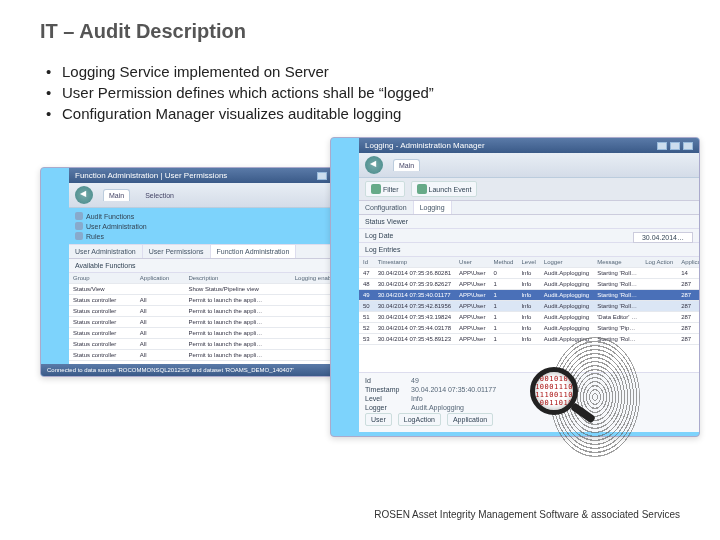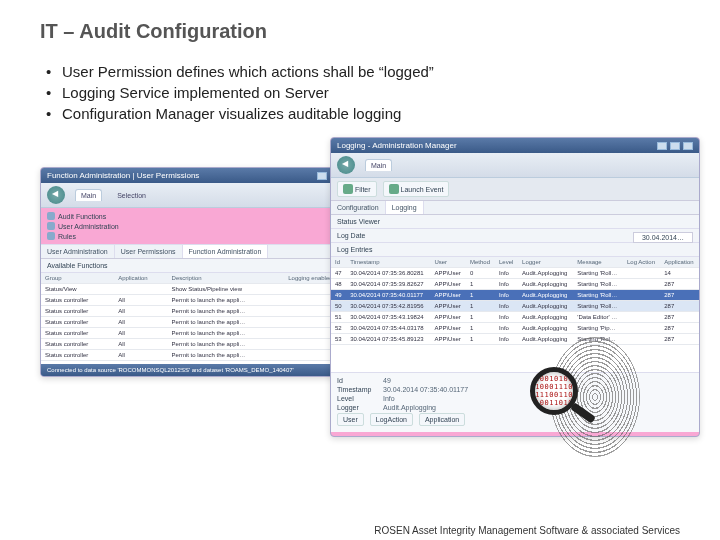--- a/index.html
+++ b/index.html
@@ -3,21 +3,21 @@
 <meta charset="utf-8">
 <style>
   * { box-sizing: border-box; margin: 0; padding: 0; }
   body { width: 720px; height: 540px; font-family: Arial, sans-serif; background: #fff; position: relative; overflow: hidden; }
   .slide { padding: 20px 40px; }
   .title { font-size: 20px; font-weight: bold; color: #555; margin-bottom: 20px; }
   .bullets { list-style: none; margin-bottom: 15px; }
   .bullets li { font-size: 15px; color: #222; margin-bottom: 4px; padding-left: 22px; position: relative; }
   .bullets li::before { content: "•"; position: absolute; left: 6px; font-size: 15px; }
   .screens { position: relative; height: 340px; }
-  .window { position: absolute; background: #f9a8d4; border: 1px solid #aac; border-radius: 4px; box-shadow: 0 2px 6px rgba(0,0,0,0.15); overflow: hidden; }
+  .window { position: absolute; background: #7dd3fc; border: 1px solid #aac; border-radius: 4px; box-shadow: 0 2px 6px rgba(0,0,0,0.15); overflow: hidden; padding-left: 28px; }
   .win1 { left: 0; top: 30px; width: 320px; height: 210px; }
   .win2 { left: 290px; top: 0; width: 370px; height: 300px; }
   .titlebar { background: linear-gradient(#5a7aa8,#3a5a88); color: #fff; font-size: 8px; padding: 3px 6px; display: flex; align-items: center; justify-content: space-between; }
   .tb-title { white-space: nowrap; overflow: hidden; }
   .tb-icons { display: flex; gap: 3px; }
   .tb-icons span { width: 10px; height: 8px; background: #cde; border: 1px solid #9bd; display: inline-block; }
   .ribbon { background: linear-gradient(#e8eef5,#d4dce8); border-bottom: 1px solid #bcd; padding: 3px 6px; display: flex; gap: 10px; align-items: center; }
   .tab { font-size: 7px; color: #446; padding: 2px 5px; }
   .tab.active { background: #fff; border: 1px solid #bcd; border-bottom: none; border-radius: 3px 3px 0 0; }
   .icon-back { width: 18px; height: 18px; border-radius: 50%; background: radial-gradient(#7aa,#488); display: inline-block; position: relative; }
@@ -37,38 +37,38 @@
   th { background: #eef2f7; font-weight: normal; color: #567; position: sticky; top: 0; }
   tr.sel td { background: #4a70b8; color: #fff; }
   tr.hl td { background: #dbe6f5; }
   .statusbar { position: absolute; bottom: 0; left: 0; right: 0; background: linear-gradient(#5a7aa8,#3a5a88); color: #fff; font-size: 6px; padding: 3px 6px; white-space: nowrap; overflow: hidden; }
   .table-wrap { height: 150px; overflow: auto; background: #fff; }
   .table-wrap2 { height: 115px; overflow: auto; background: #fff; }
   .filter-box { padding: 4px 6px; background: #f6f8fb; border-top: 1px solid #dde; font-size: 7px; color: #345; }
   .filter-row { display: flex; gap: 6px; margin-bottom: 2px; }
   .filter-row label { width: 40px; }
   .filter-row .val { color: #567; }
-  .footer { position: absolute; bottom: 4px; right: 40px; font-size: 10px; color: #333; }
+  .footer { position: absolute; bottom: 20px; right: 40px; font-size: 10px; color: #333; }
   .fingerprint { position: absolute; right: 30px; bottom: 20px; width: 110px; height: 120px; }
   .fp-oval { width: 90px; height: 120px; border-radius: 50%; position: absolute; left: 10px; top: 0; background:
     repeating-radial-gradient(ellipse 45px 60px at center, transparent 0 2px, #666 2px 3px);
     opacity: 0.65; filter: blur(0.3px); }
   .magnifier { position: absolute; left: -10px; top: 30px; width: 60px; height: 60px; }
   .mag-ring { width: 48px; height: 48px; border-radius: 50%; border: 5px solid #222; background: #fff; position: absolute; left: 0; top: 0; overflow: hidden; display: flex; align-items: center; justify-content: center; box-shadow: inset 0 0 6px rgba(0,0,0,0.3); }
   .mag-ring .bin { font-family: monospace; font-size: 7px; line-height: 8px; color: #a11; letter-spacing: 0.5px; text-align: center; }
   .mag-handle { position: absolute; width: 26px; height: 8px; background: #222; border-radius: 3px; left: 40px; top: 42px; transform: rotate(35deg); }
 </style>
 </head>
 <body>
 
 <div class="slide">
-  <div class="title">IT – Audit Configuration</div>
+  <div class="title">IT – Audit Description</div>
   <ul class="bullets">
+      <li>Logging Service implemented on Server</li>
       <li>User Permission defines which actions shall be “logged”</li>
-      <li>Logging Service implemented on Server</li>
       <li>Configuration Manager visualizes auditable logging</li>
     </ul>
 
   <div class="screens">
 
     <div class="window win1">
       <div class="titlebar">
         <span class="tb-title">Function Administration | User Permissions</span>
         <span class="tb-icons">
             <span></span>

